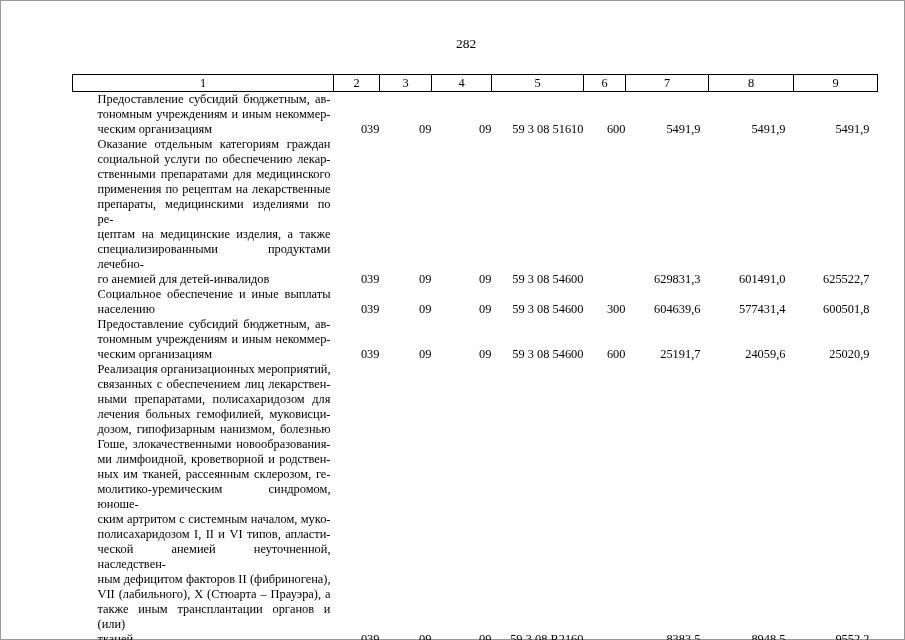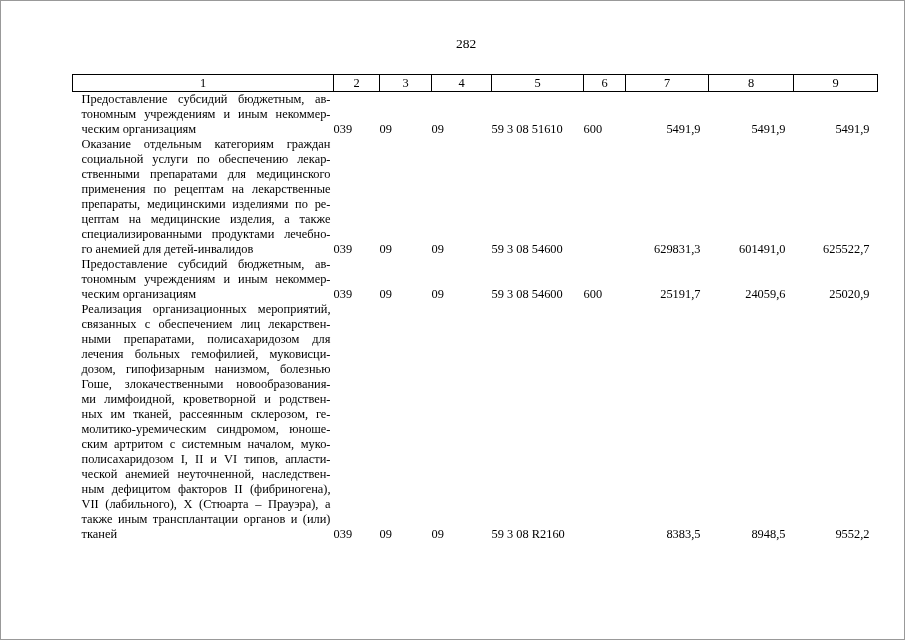--- a/index.html
+++ b/index.html
@@ -49,25 +49,26 @@
   }
   td.desc {
     padding-left: 9px;
     padding-right: 3px;
     text-align: justify;
   }
   td.desc .line {
     text-align: justify;
     text-align-last: justify;
     line-height: 15px;
+    margin-left: 16px;
   }
   td.desc .line.last {
     text-align-last: left;
   }
-  td.ctr { text-align: left; }
+  td.ctr { text-align: right; }
   td.num { text-align: right; padding-right: 8px; }
 </style>
 </head>
 <body>
 
 <div class="frame"></div>
 
 <div class="page-number">282</div>
 
 <table class="budget-table">
@@ -126,20 +127,34 @@
       <td class="ctr">09</td>
       <td class="ctr">09</td>
       <td class="ctr">59 3 08 54600</td>
       <td class="ctr"></td>
       <td class="num">629831,3</td>
       <td class="num">601491,0</td>
       <td class="num">625522,7</td>
     </tr>
     <tr>
       <td class="desc">
+          <div class="line">Социальное обеспечение и иные выплаты</div>
+          <div class="line last">населению</div>
+        </td>
+      <td class="ctr">039</td>
+      <td class="ctr">09</td>
+      <td class="ctr">09</td>
+      <td class="ctr">59 3 08 54600</td>
+      <td class="ctr">300</td>
+      <td class="num">604639,6</td>
+      <td class="num">577431,4</td>
+      <td class="num">600501,8</td>
+    </tr>
+    <tr>
+      <td class="desc">
           <div class="line">Предоставление субсидий бюджетным, ав-</div>
           <div class="line">тономным учреждениям и иным некоммер-</div>
           <div class="line last">ческим организациям</div>
         </td>
       <td class="ctr">039</td>
       <td class="ctr">09</td>
       <td class="ctr">09</td>
       <td class="ctr">59 3 08 54600</td>
       <td class="ctr">600</td>
       <td class="num">25191,7</td>

